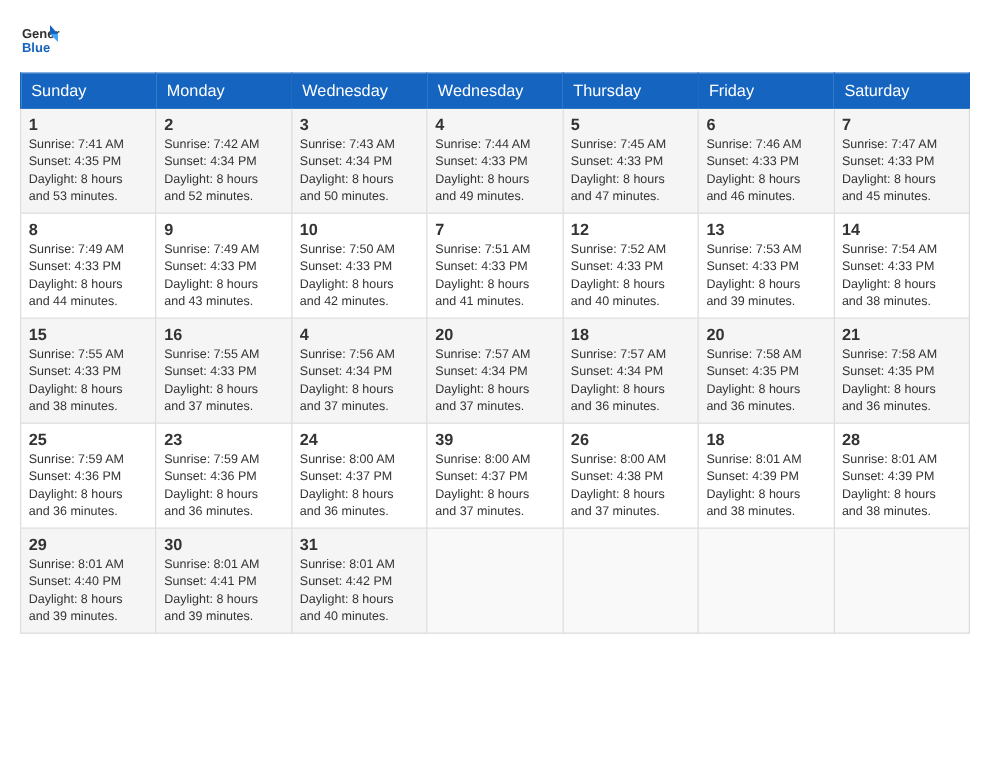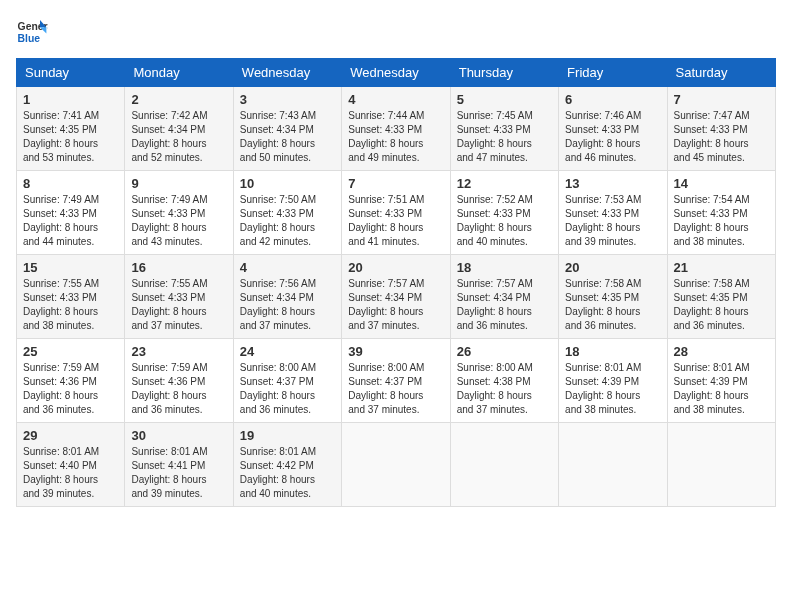--- a/index.html
+++ b/index.html
@@ -226,21 +226,21 @@
       <tr>
         <td>
           <span class="day-num">29</span>
           <div class="cell-content">Sunrise: 8:01 AM<br>Sunset: 4:40 PM<br>Daylight: 8 hours<br>and 39 minutes.</div>
         </td>
         <td>
           <span class="day-num">30</span>
           <div class="cell-content">Sunrise: 8:01 AM<br>Sunset: 4:41 PM<br>Daylight: 8 hours<br>and 39 minutes.</div>
         </td>
         <td>
-          <span class="day-num">19</span>
+          <span class="day-num">31</span>
           <div class="cell-content">Sunrise: 8:01 AM<br>Sunset: 4:42 PM<br>Daylight: 8 hours<br>and 40 minutes.</div>
         </td>
         <td class="empty-cell"></td>
         <td class="empty-cell"></td>
         <td class="empty-cell"></td>
         <td class="empty-cell"></td>
       </tr>
     </tbody>
 </table>
 

